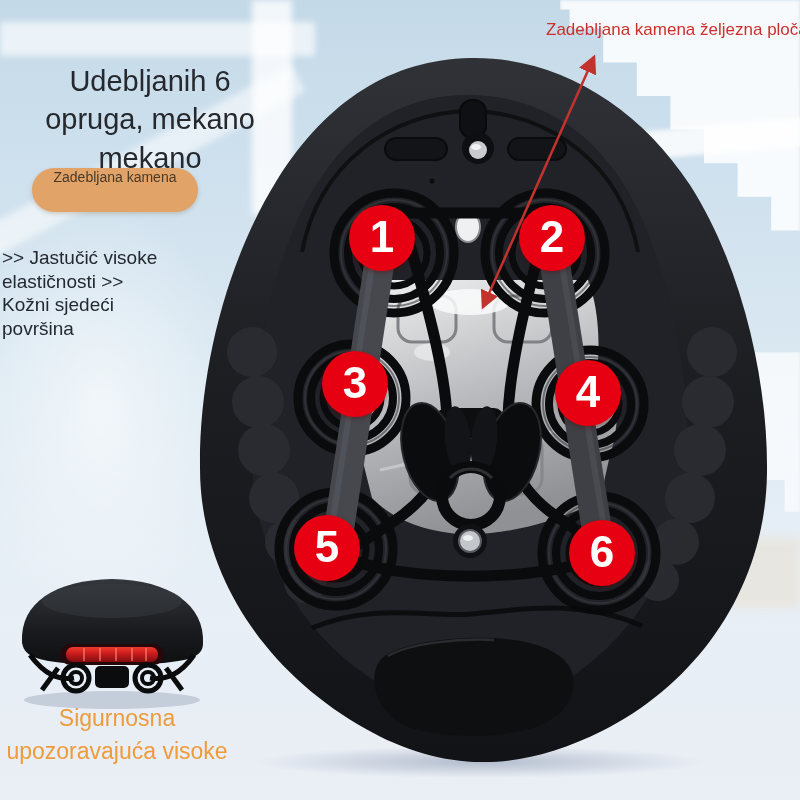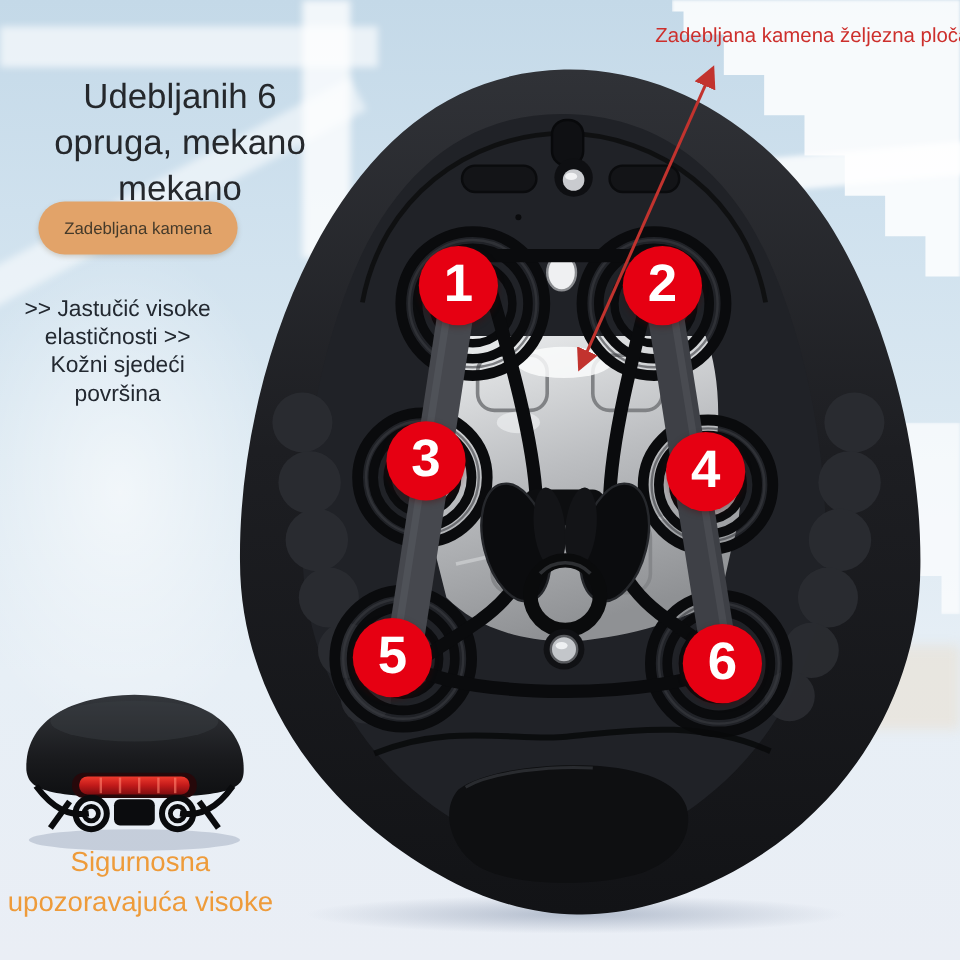--- a/index.html
+++ b/index.html
@@ -20,22 +20,22 @@
   .bg-beige{left:680px;top:538px;width:120px;height:70px;background:rgba(233,223,205,.55);filter:blur(5px);}
   .bg-wash{left:-40px;top:200px;width:280px;height:420px;background:radial-gradient(closest-side,rgba(255,255,255,.6),rgba(255,255,255,0));}
   .bg-band-mid{left:282px;top:200px;width:32px;height:390px;background:rgba(255,255,255,.4);filter:blur(7px);}
 
   .scene{position:absolute;left:0;top:0;width:800px;height:800px;}
 
   .txt{position:absolute;}
   .title{left:22px;top:34px;width:256px;text-align:center;font-size:29px;line-height:1.32;color:#25282c;font-weight:500;margin-top:28px;}
   .pill{left:32px;top:168px;width:166px;height:44px;border-radius:22px;background:#e2a369;
         color:#453a2a;font-size:14px;line-height:1.35;font-weight:500;text-align:center;
-        display:flex;flex-direction:column;justify-content:center;box-shadow:0 2px 4px rgba(120,90,50,.25);}
-  .features{left:2px;top:246px;width:192px;text-align:center;font-size:19px;line-height:1.24;color:#232931;font-weight:500;}
+        display:flex;flex-direction:row;justify-content:center;box-shadow:0 2px 4px rgba(120,90,50,.25);}
+  .features{left:2px;top:246px;width:192px;text-align:left;font-size:19px;line-height:1.24;color:#232931;font-weight:500;}
   .callout-label{left:546px;top:20px;font-size:17px;color:#cd2f2c;white-space:nowrap;}
   .caption{left:0;top:702px;width:234px;text-align:center;font-size:23px;line-height:1.42;color:#ee9b3a;font-weight:500;}
   .line{display:block;}
 
   .badge{position:absolute;width:66px;height:66px;border-radius:50%;background:#e60012;
          color:#fff;font-size:44px;font-weight:bold;display:flex;align-items:center;justify-content:center;
          box-shadow:0 2px 5px rgba(80,0,0,.35);padding-bottom:2px;box-sizing:border-box;}
   .b1{left:349px;top:205px;} .b2{left:519px;top:205px;}
   .b3{left:322px;top:351px;} .b4{left:555px;top:360px;}
   .b5{left:294px;top:515px;} .b6{left:569px;top:520px;}

